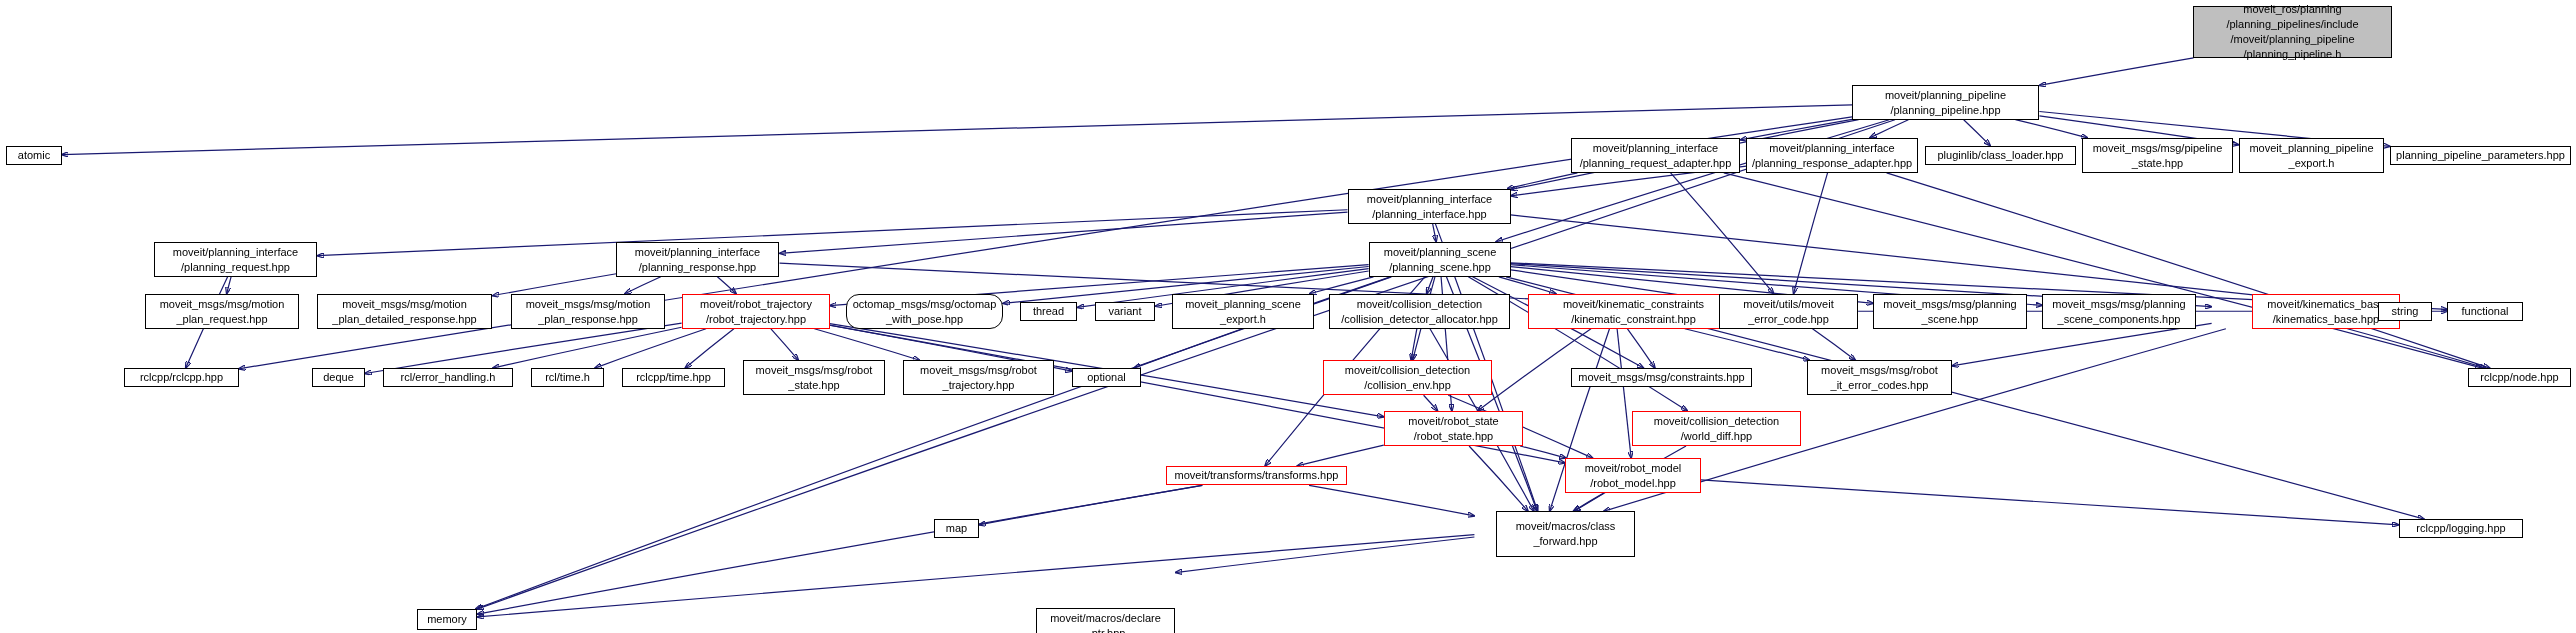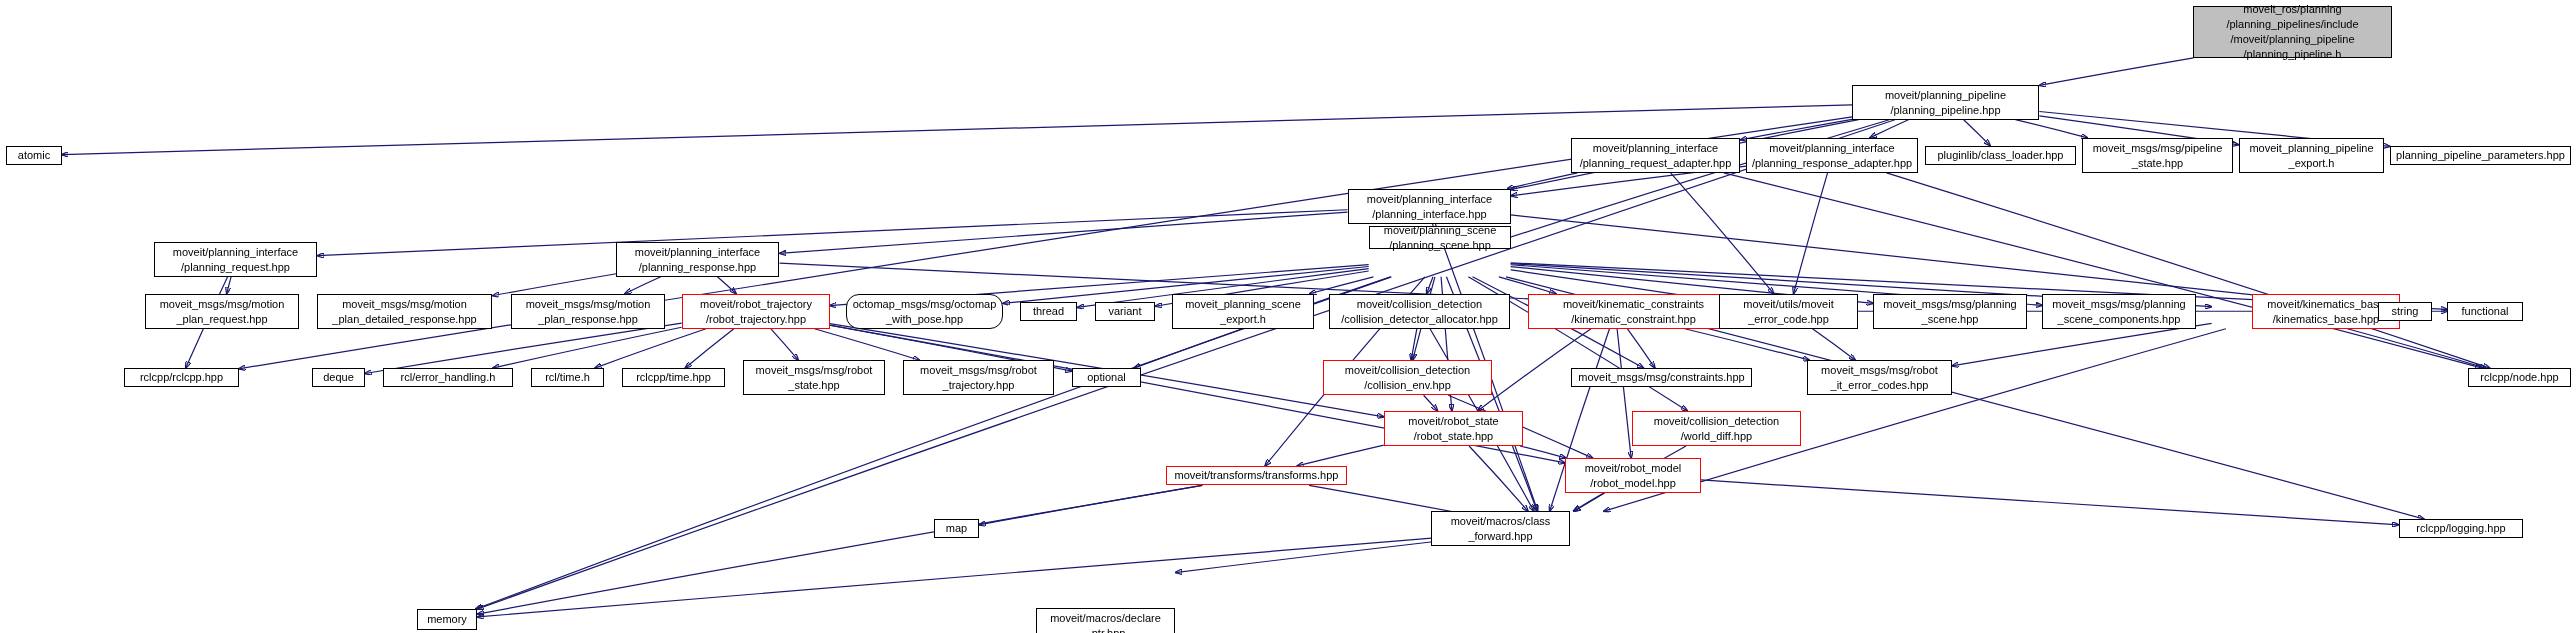--- a/index.html
+++ b/index.html
@@ -153,21 +153,21 @@
 _state.hpp</div>
       <div class="node" data-interactable="false" style="left: 2239px; top: 138px; width: 145px; height: 35px;">moveit_planning_pipeline
 _export.h</div>
       <div class="node" data-interactable="false" style="left: 2390px; top: 146px; width: 181px; height: 19.3px;">planning_pipeline_parameters.hpp</div>
       <div class="node" data-interactable="true" style="left: 1348px; top: 189px; width: 163px; height: 35px;">moveit/planning_interface
 /planning_interface.hpp</div>
       <div class="node" data-interactable="true" style="left: 154px; top: 242px; width: 163px; height: 35px;">moveit/planning_interface
 /planning_request.hpp</div>
       <div class="node" data-interactable="true" style="left: 616px; top: 242px; width: 163px; height: 35px;">moveit/planning_interface
 /planning_response.hpp</div>
-      <div class="node" data-interactable="true" style="left: 1369px; top: 226px; width: 142px; height: 23px;">moveit/planning_scene
+      <div class="node" data-interactable="true" style="left: 1369px; top: 242px; width: 142px; height: 35px;">moveit/planning_scene
 /planning_scene.hpp</div>
       <div class="node" data-interactable="false" style="left: 145px; top: 294px; width: 154px; height: 35px;">moveit_msgs/msg/motion
 _plan_request.hpp</div>
       <div class="node" data-interactable="false" style="left: 317px; top: 294px; width: 175px; height: 35px;">moveit_msgs/msg/motion
 _plan_detailed_response.hpp</div>
       <div class="node" data-interactable="false" style="left: 511px; top: 294px; width: 154px; height: 35px;">moveit_msgs/msg/motion
 _plan_response.hpp</div>
       <div class="node red" data-interactable="true" style="left: 682px; top: 294px; width: 148px; height: 35px;">moveit/robot_trajectory
 /robot_trajectory.hpp</div>
       <div class="node" data-interactable="false" style="left: 846px; top: 294px; width: 157px; height: 35px; border-radius: 13px;">octomap_msgs/msg/octomap
@@ -206,21 +206,21 @@
       <div class="node" data-interactable="false" style="left: 1571px; top: 368px; width: 181px; height: 19.3px;">moveit_msgs/msg/constraints.hpp</div>
       <div class="node" data-interactable="false" style="left: 1807px; top: 360px; width: 145px; height: 35px;">moveit_msgs/msg/robot
 _it_error_codes.hpp</div>
       <div class="node red" data-interactable="true" style="left: 1384px; top: 411px; width: 139px; height: 35px;">moveit/robot_state
 /robot_state.hpp</div>
       <div class="node red" data-interactable="true" style="left: 1632px; top: 411px; width: 169px; height: 35px;">moveit/collision_detection
 /world_diff.hpp</div>
       <div class="node red" data-interactable="true" style="left: 1166px; top: 466px; width: 181px; height: 19.3px;">moveit/transforms/transforms.hpp</div>
       <div class="node red" data-interactable="true" style="left: 1565px; top: 458px; width: 136px; height: 35px;">moveit/robot_model
 /robot_model.hpp</div>
-      <div class="node" data-interactable="true" style="left: 1431px; top: 511px; width: 139px; height: 35px;">moveit/macros/class
+      <div class="node" data-interactable="true" style="left: 1496px; top: 511px; width: 139px; height: 46px;">moveit/macros/class
 _forward.hpp</div>
       <div class="node" data-interactable="false" style="left: 934px; top: 519px; width: 45px; height: 19.3px;">map</div>
       <div class="node" data-interactable="false" style="left: 2399px; top: 519px; width: 124px; height: 19.3px;">rclcpp/logging.hpp</div>
       <div class="node" data-interactable="true" style="left: 1036px; top: 563px; width: 139px; height: 35px; margin-top: 45px;">moveit/macros/declare
 _ptr.hpp</div>
       <div class="node" data-interactable="false" style="left: 417px; top: 609px; width: 60px; height: 20.5px;">memory</div>
     </div>
 </div>
 
 

